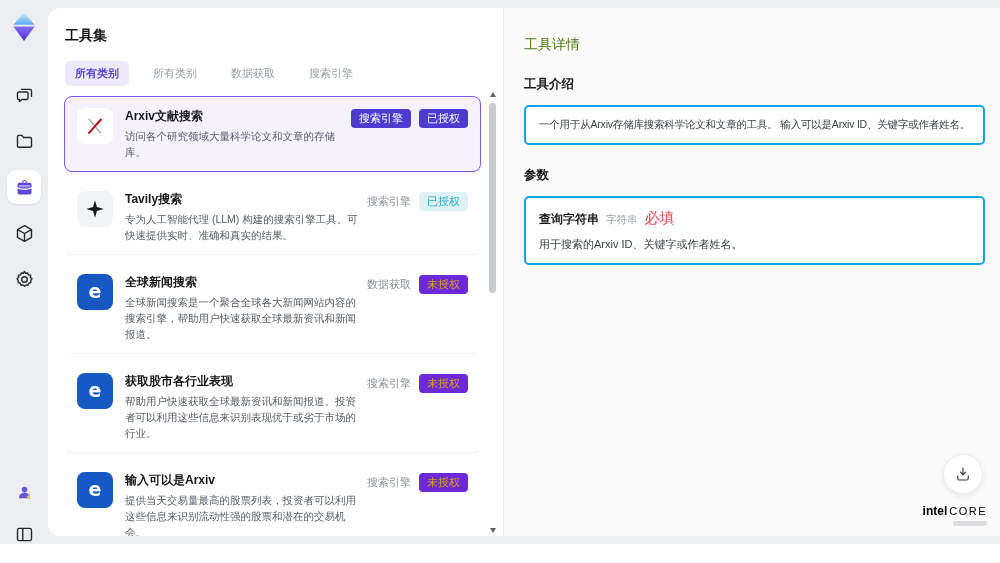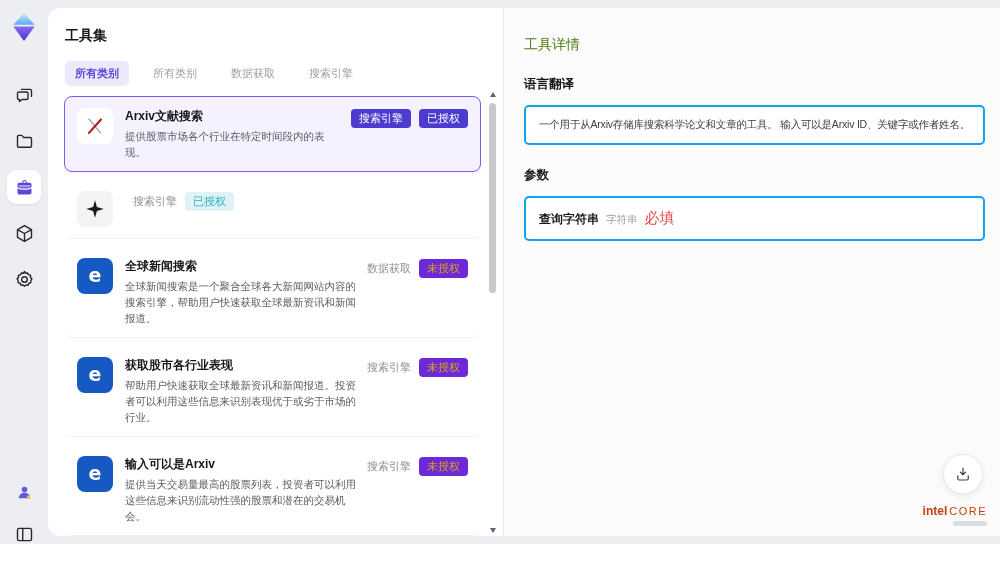--- a/index.html
+++ b/index.html
@@ -58,21 +58,21 @@
   .intro-text{font-size:10.5px;color:#3c4043;letter-spacing:-0.2px;white-space:nowrap;overflow:hidden;}
   .param-head{display:flex;align-items:baseline;gap:7px;text-align:right;}
   .param-name{font-size:12px;font-weight:bold;color:#17181a;}
   .param-type{font-size:10.5px;color:#9aa0a6;}
   .param-required{font-size:15px;color:#e5484d;}
   .param-desc{font-size:11px;color:#3c4043;margin-top:9px;}
 
   
   .dl-btn{position:absolute;right:22px;bottom:42px;width:38px;height:38px;border-radius:50%;background:#ffffff;border:1px solid #ececee;box-shadow:0 2px 6px rgba(0,0,0,.08);display:flex;align-items:center;justify-content:center;}
   .dl-btn svg{width:18px;height:18px;}
-  .brand{position:absolute;right:18px;bottom:10px;text-align:right;color:#c2410c;}
+  .brand{position:absolute;right:18px;bottom:10px;text-align:right;color:#000000;}
   .brand .b1{font-size:12px;font-weight:bold;letter-spacing:0;}
   .brand .b2{font-size:11px;font-weight:normal;letter-spacing:1.5px;margin-left:2px;}
   .brand .smudge{margin:2px 0 0 auto;width:34px;height:5px;background:#dcdde0;border-radius:2px;}
 </style>
 </head>
 <body>
 
 <div class="app">
 
   <div class="rail">
@@ -154,34 +154,38 @@
       <div class="tool-list">
   <div class="tool-card selected">
     <div class="tool-icon ic-arxiv">
               <svg viewBox="0 0 24 24" fill="none" stroke-linecap="round">
                 <path d="M5.5 4.5L18 19.5" stroke="#9aa0a6" stroke-width="1.5"></path>
                 <path d="M18.5 5L5.5 19.5" stroke="#b31b1b" stroke-width="2.4"></path>
               </svg>
             </div>
     <div class="tool-main">
       <div class="t-name">Arxiv文献搜索</div>
-      <div class="t-desc">提供股票市场各个行业在特定时间段内的表现。</div>
+      <div class="t-desc">访问各个研究领域大量科学论文和文章的存储库。</div>
     </div>
     <div class="tool-meta">
       <span class="badge t-cat b-solid">搜索引擎</span>
       <span class="badge t-auth b-solid">已授权</span>
     </div>
   </div>
 
   <div class="tool-card">
     <div class="tool-icon ic-tavily">
               <svg viewBox="0 0 24 24">
                 <path d="M12 2.5l2.1 7.4 7.4 2.1-7.4 2.1L12 21.5l-2.1-7.4-7.4-2.1 7.4-2.1z" fill="#17181a"></path>
               </svg>
             </div>
+    <div class="tool-main">
+      <div class="t-name">Tavily搜索</div>
+      <div class="t-desc">专为人工智能代理 (LLM) 构建的搜索引擎工具。可快速提供实时、准确和真实的结果。</div>
+    </div>
     <div class="tool-meta">
       <span class="badge t-cat b-plain">搜索引擎</span>
       <span class="badge t-auth b-cyan">已授权</span>
     </div>
   </div>
 
   <div class="tool-card">
     <div class="tool-icon ic-eastmoney">
               <span class="em-glyph">e</span>
             </div>
@@ -226,31 +230,32 @@
 </div>
       <div class="sb">
         <div class="sb-up"></div>
         <div class="sb-thumb"></div>
         <div class="sb-down"></div>
       </div>
     </div>
 
     <div class="pane-right">
       <div class="pr-title">工具详情</div>
-      <div class="pr-sub">语言翻译</div>
+      <div class="pr-sub">工具介绍</div>
       <div class="pr-box">
         <div class="intro-text">一个用于从Arxiv存储库搜索科学论文和文章的工具。 输入可以是Arxiv ID、关键字或作者姓名。</div>
       </div>
       <div class="pr-sub">参数</div>
       <div class="pr-box">
         <div class="param-head">
           <span class="param-name">查询字符串</span>
           <span class="param-type">字符串</span>
           <span class="param-required">必填</span>
         </div>
+        <div class="param-desc">用于搜索的Arxiv ID、关键字或作者姓名。</div>
       </div>
 
       <div class="dl-btn">
         <svg viewBox="0 0 24 24" fill="none" stroke="#3c4043" stroke-width="1.6" stroke-linecap="round" stroke-linejoin="round">
           <path d="M12 4v9m0 0l-3.5-3.5M12 13l3.5-3.5"></path>
           <path d="M5 14.5V18a2 2 0 0 0 2 2h10a2 2 0 0 0 2-2v-3.5"></path>
         </svg>
       </div>
       <div class="brand">
         <span class="b1">intel</span><span class="b2">CORE</span>

